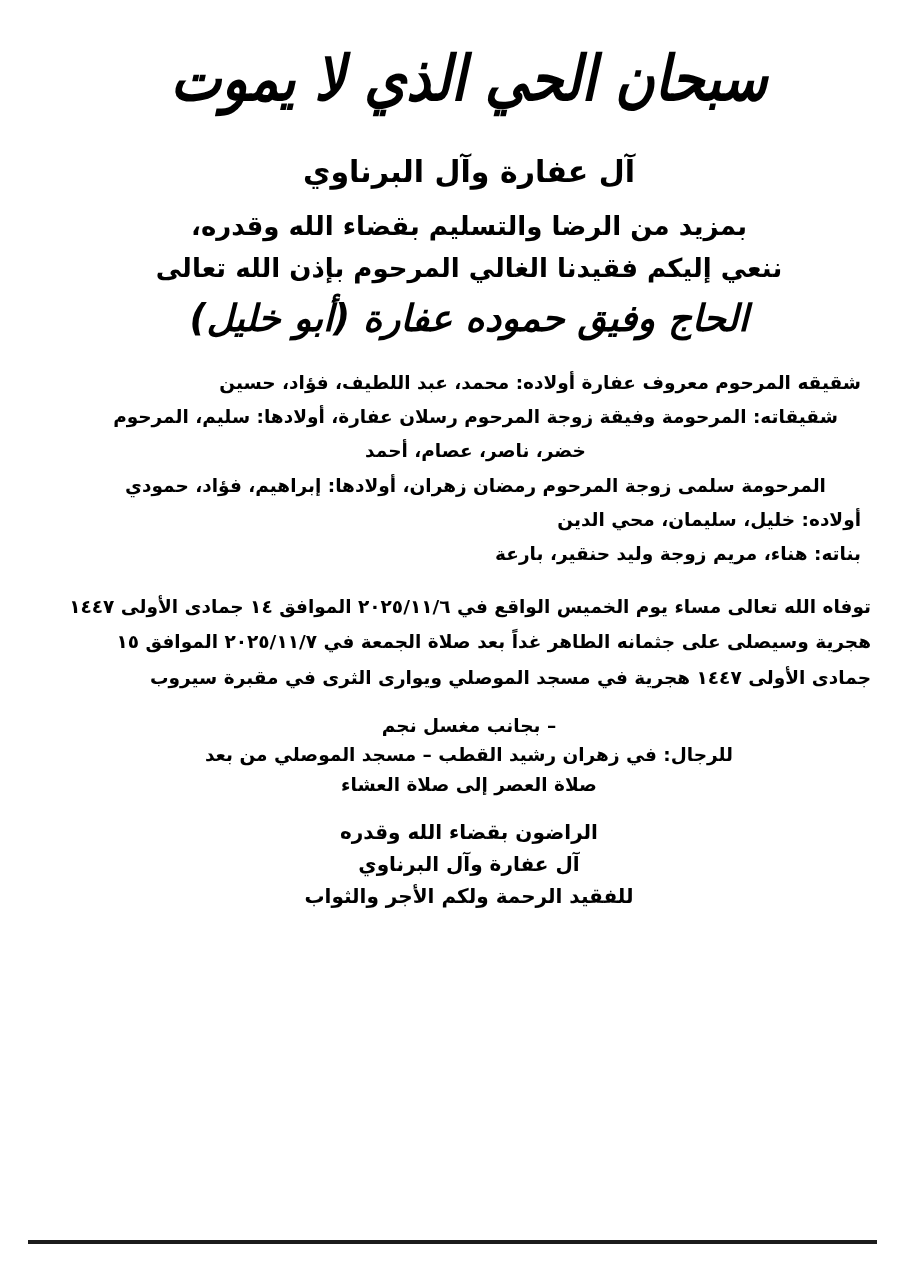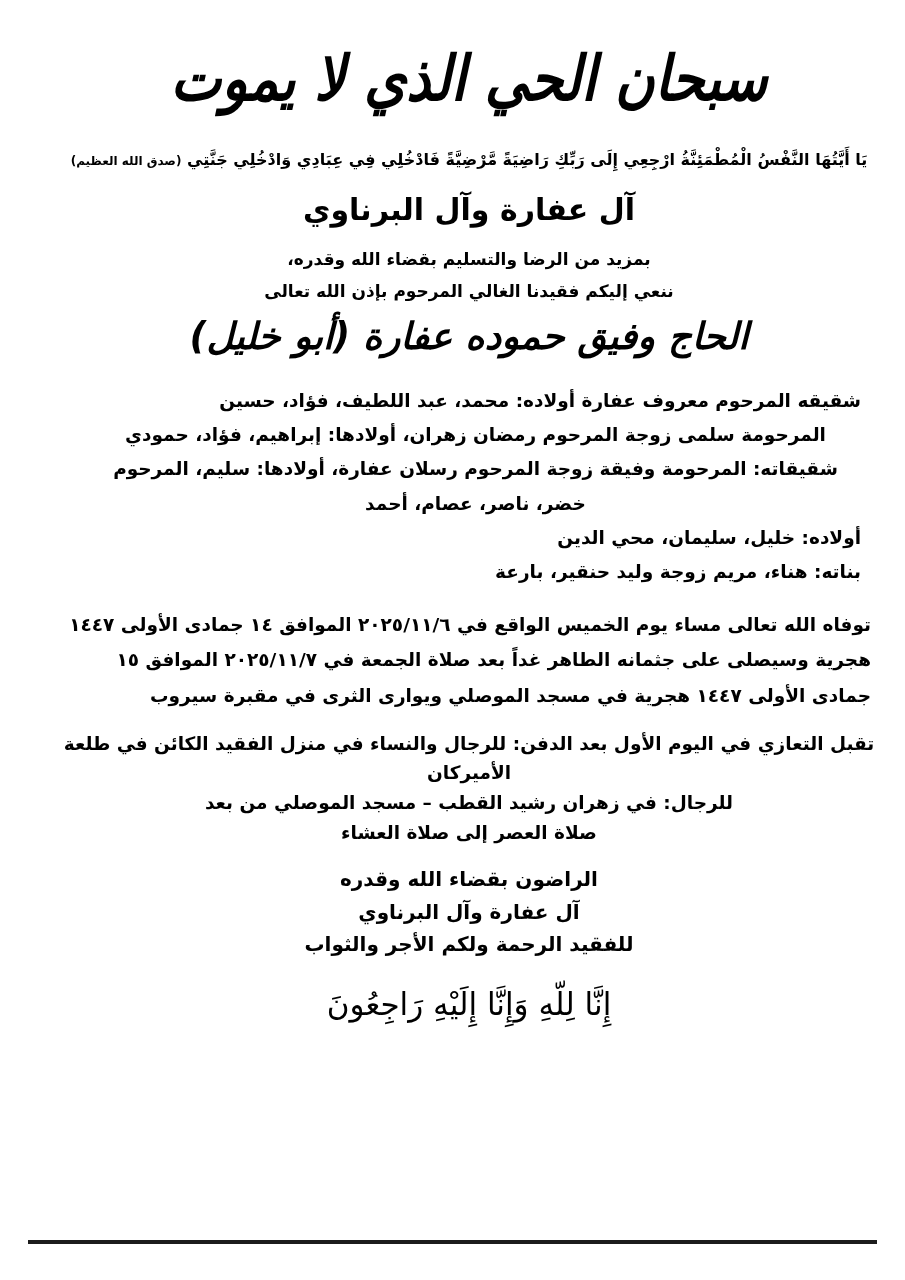--- a/index.html
+++ b/index.html
@@ -53,21 +53,21 @@
     margin-top: 20px;
     text-align: center;
     font-weight: bold;
     font-size: 30px;
   }
 
   .intro-line {
     margin-top: 12px;
     text-align: center;
     font-weight: bold;
-    font-size: 17px;
+    font-size: 26px;
   }
   .intro-line.first { margin-top: 22px; }
 
   .deceased-name {
     margin-top: 14px;
     text-align: center;
     font-weight: bold;
     font-size: 37px;
     font-style: italic;
   }
@@ -126,56 +126,51 @@
     height: 0;
   }
 </style>
 </head>
 <body>
 
 <div class="page">
 
   <div class="calligraphy">سبحان الحي الذي لا يموت</div>
 
-  <div class="quran-line">
-    <span>يَا أَيَّتُهَا النَّفْسُ الْمُطْمَئِنَّةُ ارْجِعِي إِلَى رَبِّكِ رَاضِيَةً مَّرْضِيَّةً فَادْخُلِي فِي عِبَادِي وَادْخُلِي جَنَّتِي</span>
-    <span class="attribution">(صدق الله العظيم)</span>
-  </div>
 
   <div class="families-title">آل عفارة وآل البرناوي</div>
 
   <div class="intro-line first">بمزيد من الرضا والتسليم بقضاء الله وقدره،</div>
 
   <div class="intro-line">ننعي إليكم فقيدنا الغالي المرحوم بإذن الله تعالى</div>
 
   <div class="deceased-name">الحاج وفيق حموده عفارة (أبو خليل)</div>
 
   <div class="family-block">
     <div class="l-right">شقيقه المرحوم معروف عفارة أولاده: محمد، عبد اللطيف، فؤاد، حسين</div>
+    <div class="l-center">شقيقاته: المرحومة وفيقة زوجة المرحوم رسلان عفارة، أولادها: سليم، المرحوم خضر، ناصر، عصام، أحمد</div>
     <div class="l-center">المرحومة سلمى زوجة المرحوم رمضان زهران، أولادها: إبراهيم، فؤاد، حمودي</div>
-    <div class="l-center">شقيقاته: المرحومة وفيقة زوجة المرحوم رسلان عفارة، أولادها: سليم، المرحوم خضر، ناصر، عصام، أحمد</div>
     <div class="l-right">أولاده: خليل، سليمان، محي الدين</div>
     <div class="l-right">بناته: هناء، مريم زوجة وليد حنقير، بارعة</div>
   </div>
 
   <div class="funeral-block">
     <div>توفاه الله تعالى مساء يوم الخميس الواقع في ٢٠٢٥/١١/٦ الموافق ١٤ جمادى الأولى ١٤٤٧</div>
     <div>هجرية وسيصلى على جثمانه الطاهر غداً بعد صلاة الجمعة في ٢٠٢٥/١١/٧ الموافق ١٥</div>
     <div>جمادى الأولى ١٤٤٧ هجرية في مسجد الموصلي ويوارى الثرى في مقبرة سيروب</div>
   </div>
 
   <div class="condolence-block">
-    <div>تقبل التعازي في اليوم الأول بعد الدفن: للرجال والنساء في منزل الفقيد الكائن في طلعة الأميركان</div>
+    <div>– بجانب مغسل نجم</div>
     <div>للرجال: في زهران رشيد القطب – مسجد الموصلي من بعد</div>
     <div>صلاة العصر إلى صلاة العشاء</div>
   </div>
 
   <div class="closing-block">
     <div>الراضون بقضاء الله وقدره</div>
     <div>آل عفارة وآل البرناوي</div>
     <div>للفقيد الرحمة ولكم الأجر والثواب</div>
   </div>
 
-  <div class="footer-verse">إِنَّا لِلّهِ وَإِنَّا إِلَيْهِ رَاجِعُونَ</div>
 
   <div class="bottom-rule"></div>
 
 </div>
 
 </body></html>

